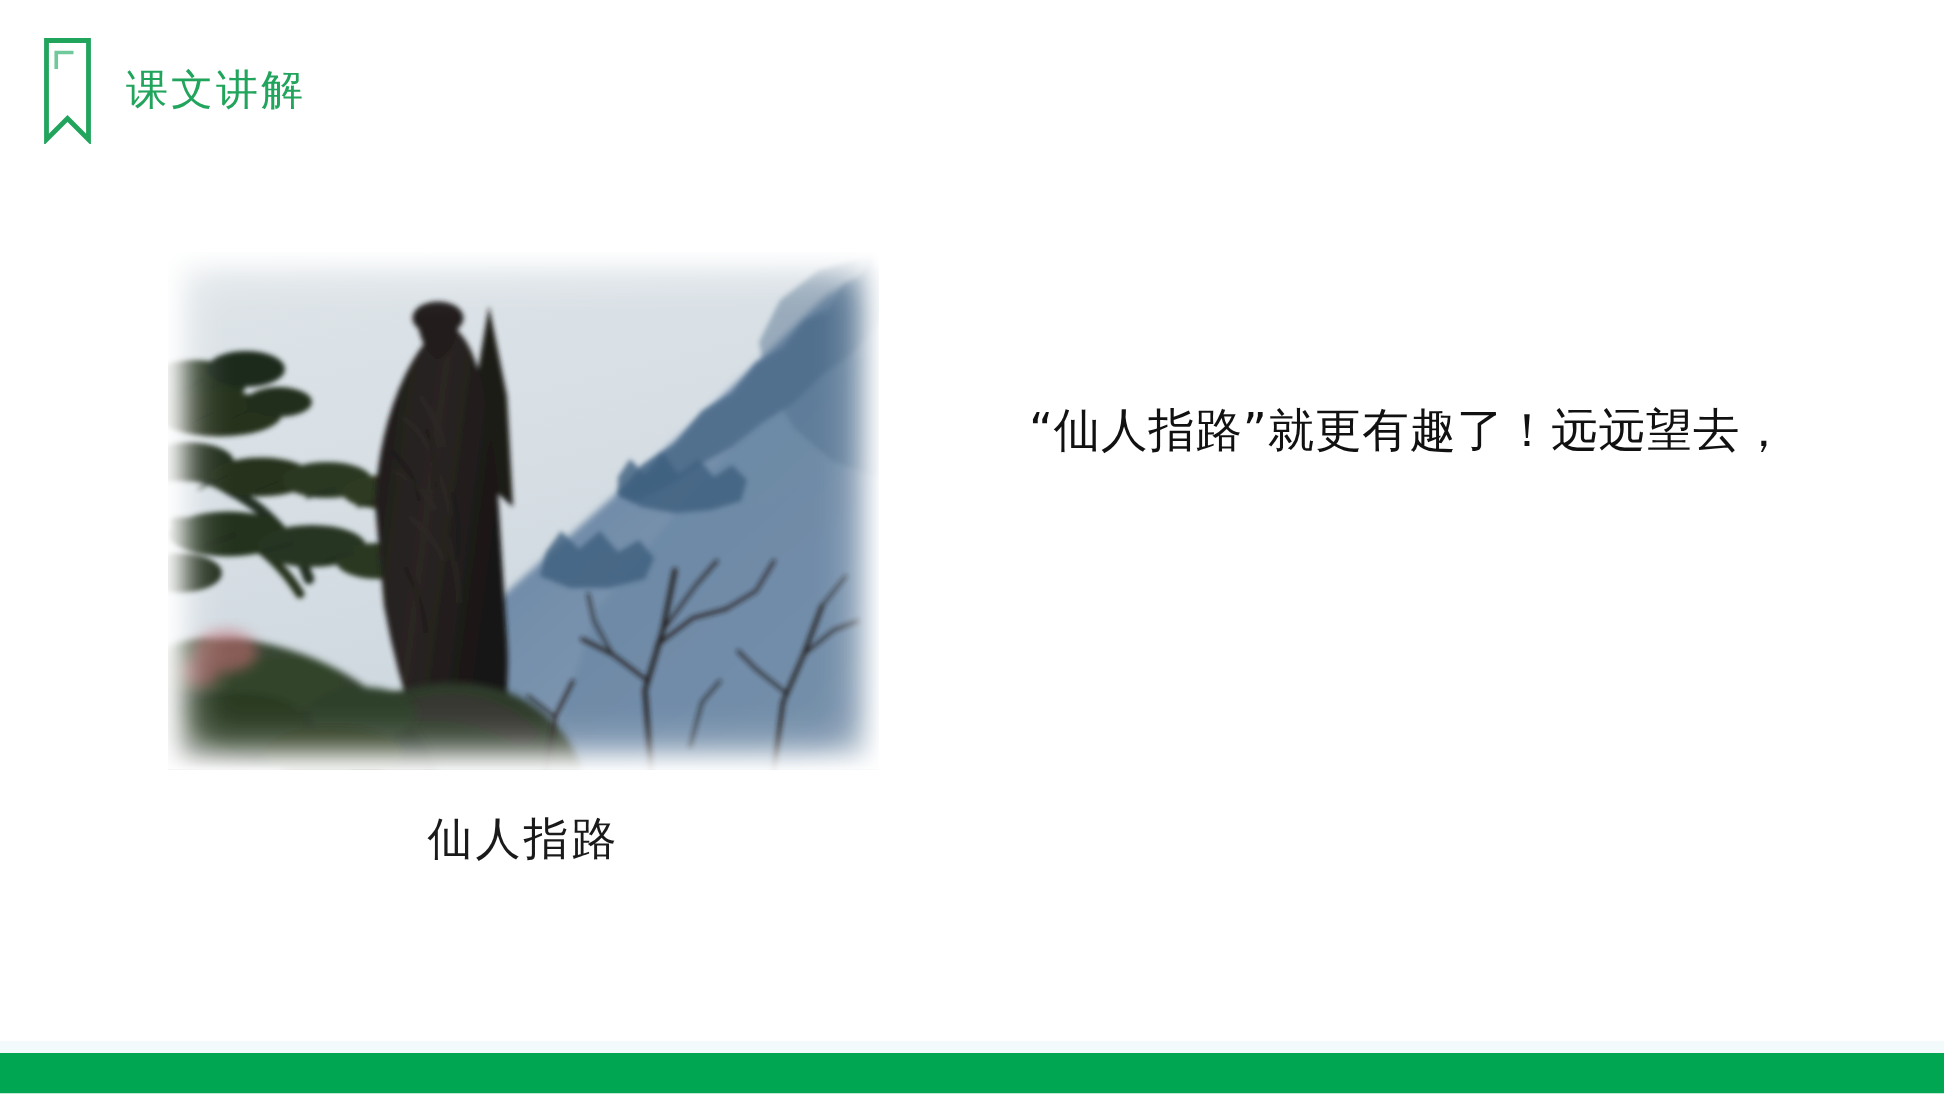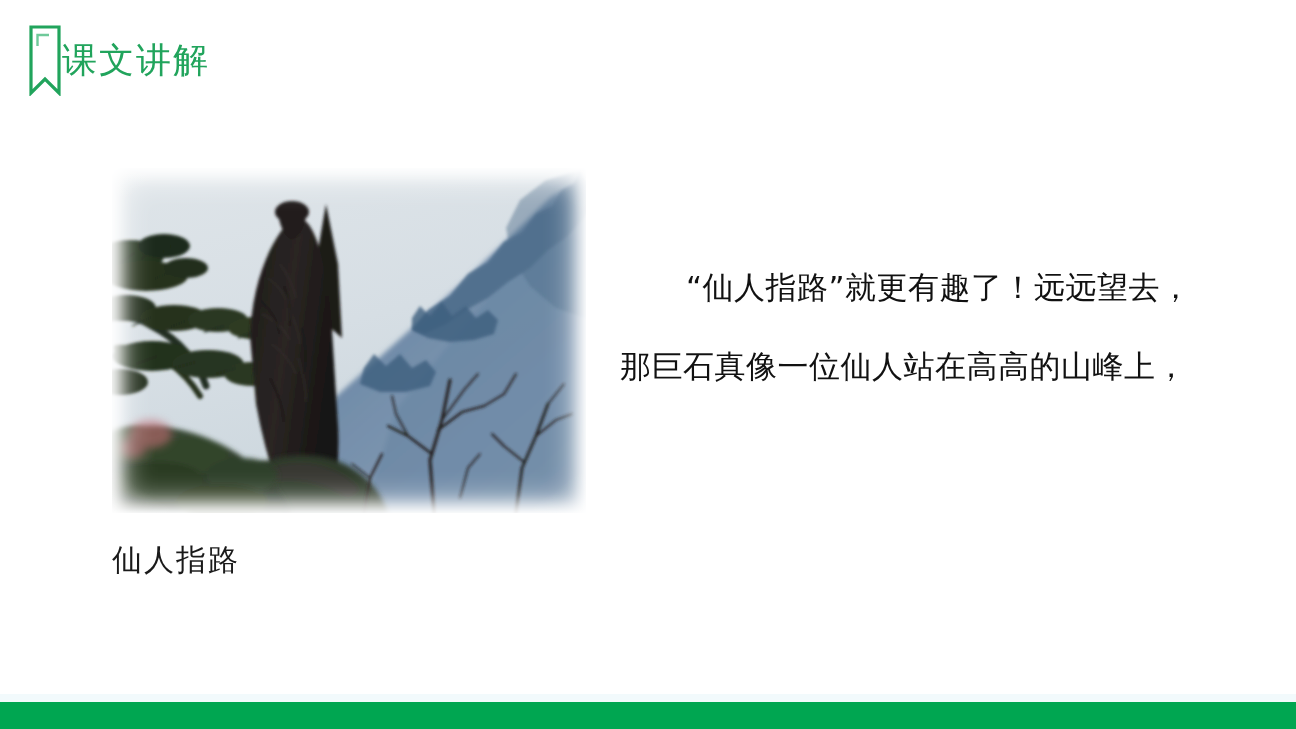--- a/index.html
+++ b/index.html
@@ -33,21 +33,22 @@
     align-items: center;
     height: 72px;
   }
   .bookmark-icon {
     width: 34px;
     height: 72px;
     flex: 0 0 auto;
     display: block;
   }
   .header-title {
-    font-size: 35px;
+    margin-left: 22px;
+    font-size: 28px;
     line-height: 1;
     letter-spacing: 2px;
     font-weight: 400;
     color: #21a45c;
     white-space: nowrap;
     font-family: "DejaVu Sans", "Liberation Sans", sans-serif;
   }
 
   
   .photo-block {
@@ -91,20 +92,21 @@
         rgba(255,255,255,0) 62%,
         rgba(255,255,255,0.45) 84%,
         rgba(255,255,255,1) 100%);
   }
 
   .photo-caption {
     position: absolute;
     left: 0;
     top: 375px;
     width: 474px;
+    text-align: center;
     font-size: 30px;
     line-height: 1.1;
     color: #1a1a1a;
     letter-spacing: 2px;
     font-family: "DejaVu Sans", "Liberation Sans", sans-serif;
   }
 
   
   .body-text {
     position: absolute;
@@ -293,19 +295,18 @@
         </g>
       </svg>
       <div class="photo-feather"></div>
     </div>
 
     <div class="photo-caption">仙人指路</div>
   </div>
 
   <div class="body-text">
     <div class="body-line indent">“仙人指路”就更有趣了！远远望去，</div>
-    <div class="body-line">那巨石真像一位仙人站在高高的山峰上，</div>
   </div>
 
   <div class="bottom-strip"></div>
   <div class="bottom-bar"></div>
 
 </div>
 
 </body></html>

